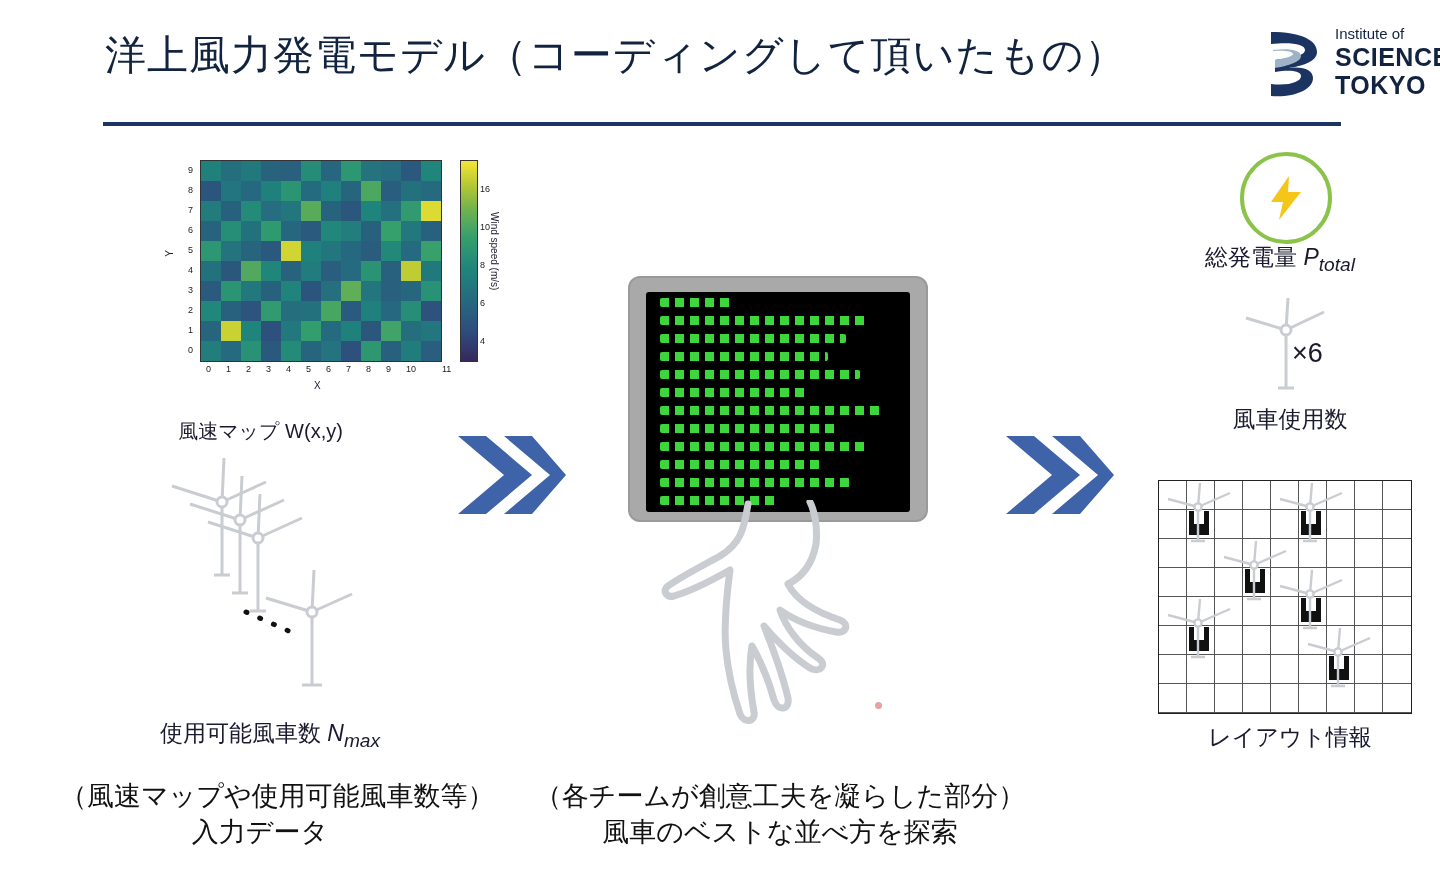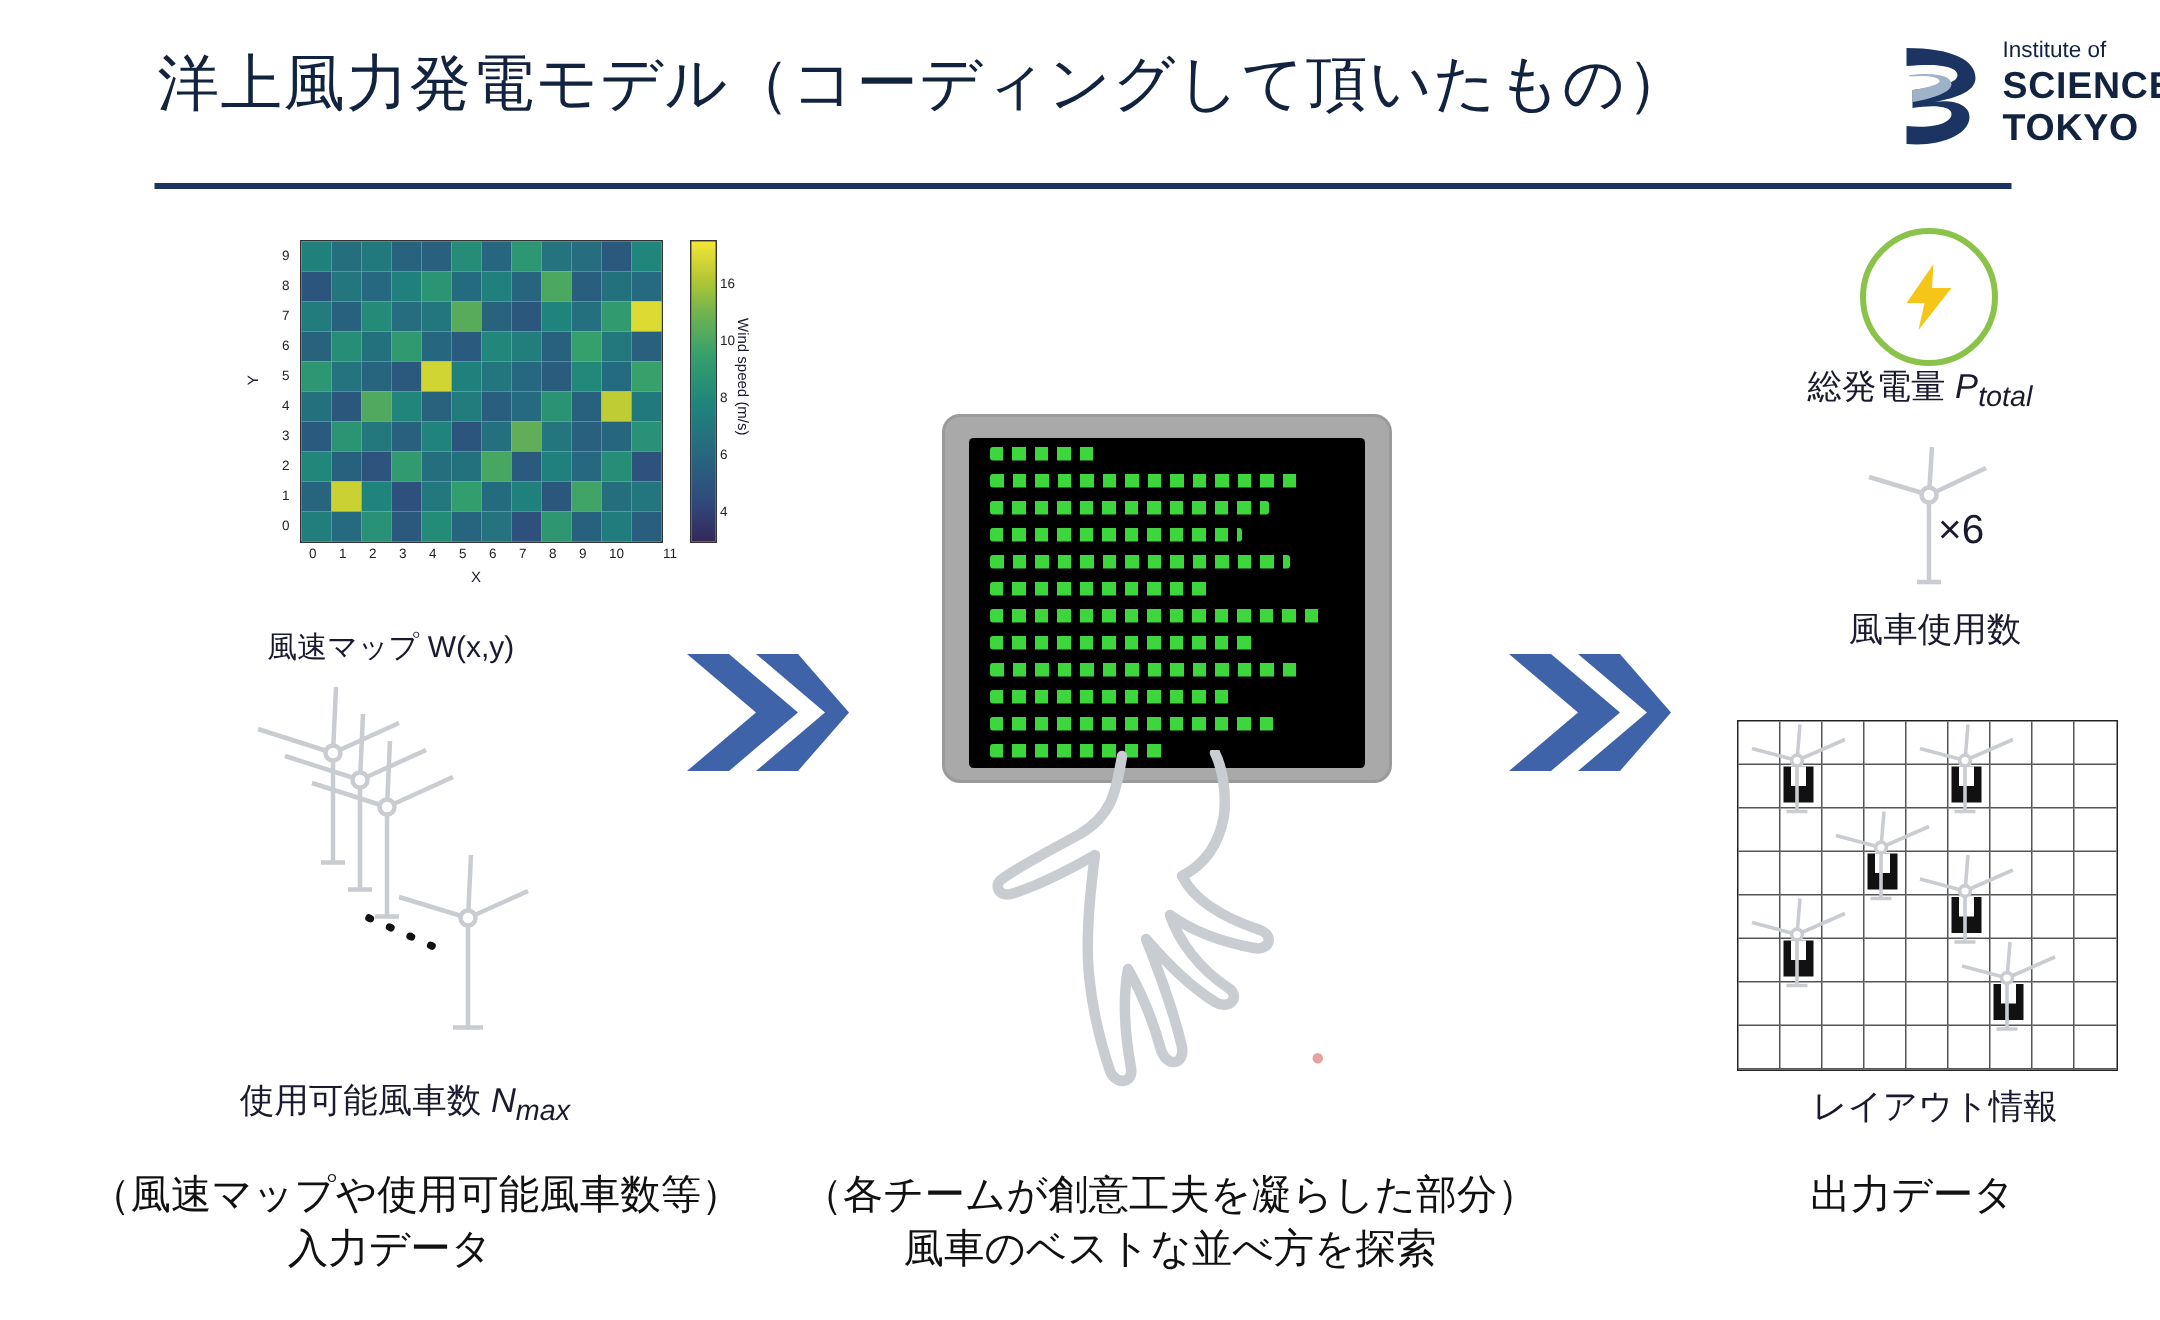--- a/index.html
+++ b/index.html
@@ -587,14 +587,13 @@
         <path d="M38 28 L38 62 M31 62 L45 62"></path>
         <path d="M38 28 L8 20 M38 28 L70 14 M38 28 L40 4"></path>
         <circle cx="38" cy="28" r="3.6"></circle>
       </g>
     </svg>
   </div>
 
 <div class="cap" style="left:1150px; top:722px; width:280px; font-size:23px;">レイアウト情報</div>
 
 <div class="bottom-cap" style="left:1110px; top:778px; width:330px;">
-  <div>出力データ</div>
 </div>
 
 </body></html>

